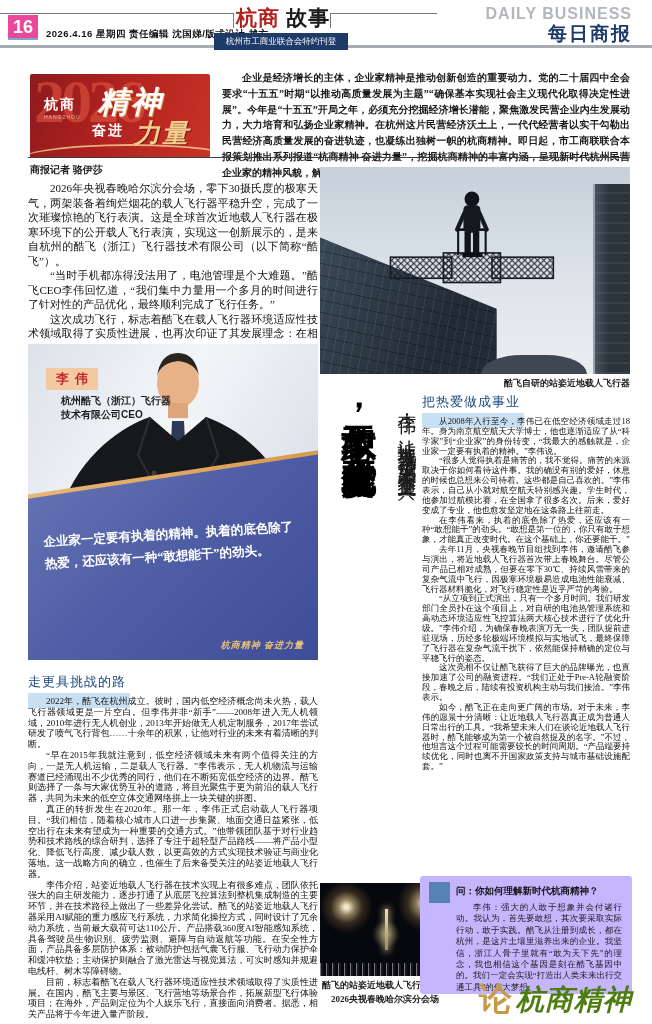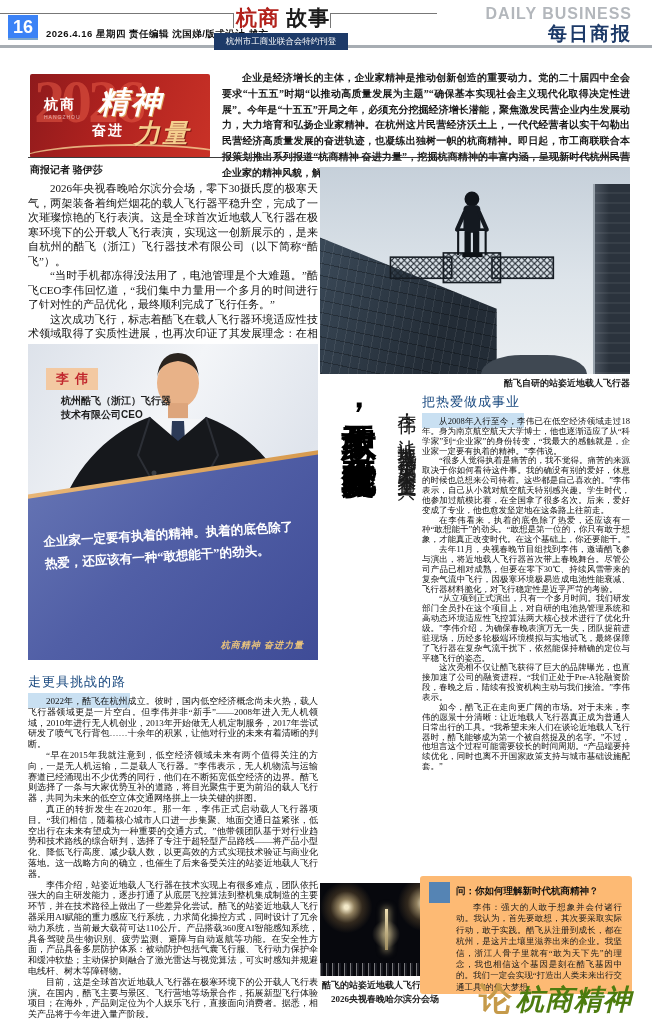--- a/index.html
+++ b/index.html
@@ -16,21 +16,21 @@
   .masthead { position:absolute; left:236px; top:4px; width:96px; text-align:left;
     font-family:"Liberation Serif", serif; font-weight:bold; font-size:21px; letter-spacing:1px; white-space:nowrap; }
   .masthead .red { color:#b2221c; }
   .masthead .black { color:#1a1a1a; }
   .sub-box { position:absolute; left:214px; top:33px; width:134px; height:17px; background:#1d3a68;
     color:#fff; font-family:"Liberation Sans", sans-serif; font-size:8.5px; line-height:17px; text-align:center; z-index:3; }
   .daily-en { position:absolute; left:420px; top:5px; width:212px; text-align:right;
     font-family:"Liberation Sans", sans-serif; font-weight:bold; font-size:16px; color:#b3b7bc; letter-spacing:1px; }
   .daily-cn { position:absolute; left:420px; top:21px; width:212px; text-align:right;
     font-family:"Liberation Serif", serif; font-weight:bold; font-size:19px; color:#1d3a68; letter-spacing:2px; }
-  .pageno { position:absolute; left:8px; top:15px; width:30px; height:25px; background:#3b82f6;
+  .pageno { position:absolute; left:8px; top:15px; width:30px; height:25px; background:#ec4899;
     color:#fff; font-family:"Liberation Sans", sans-serif; font-weight:bold; font-size:18px; line-height:25px; text-align:center;
     border-bottom:2px solid #7fa8cc; }
   .dateline { position:absolute; left:46px; top:28px; font-family:"Liberation Sans", sans-serif;
     font-weight:bold; font-size:9.5px; color:#111; letter-spacing:.5px; }
   .hrule-main { position:absolute; left:0; top:45px; width:652px; height:3px; background:#a7adb3; }
   
   .banner { position:absolute; left:30px; top:74px; width:180px; height:84px; overflow:hidden;
     background:linear-gradient(110deg,#8e1a1c 0%, #b0221f 45%, #c93227 100%); border-radius:2px; }
   .banner .year { position:absolute; left:4px; top:-8px; font-family:"Liberation Serif", serif;
     font-size:62px; font-weight:bold; color:rgba(230,90,70,.55); letter-spacing:-4px; }
@@ -111,21 +111,21 @@
       radial-gradient(circle at 80% 22%, rgba(255,244,210,.95) 0 2px, rgba(255,224,160,.55) 9px, rgba(180,140,80,.25) 18px, transparent 28px),
       radial-gradient(circle at 50% 55%, rgba(230,210,160,.5) 0 2px, transparent 14px),
       #07080d; }
   .tower { position:absolute; left:50%; top:28%; width:3px; height:44%; margin-left:-1px;
     background:linear-gradient(180deg,#efe0b4,#9c8a5d); box-shadow:0 0 6px 2px rgba(240,220,160,.5); }
   .crowd { position:absolute; left:0; bottom:0; width:100%; height:13px;
     background:repeating-linear-gradient(90deg, rgba(255,255,255,.45) 0 1px, rgba(120,120,140,.15) 1px 3px, transparent 3px 6px); }
   .photo-bottom-caption { position:absolute; left:302px; top:979px; width:166px; text-align:center;
     font-size:9px; font-weight:bold; color:#222; line-height:1.5; }
   
-  .qa { position:absolute; left:420px; top:876px; width:212px; height:118px; background:#fdba74;
+  .qa { position:absolute; left:420px; top:876px; width:212px; height:118px; background:#c4b5fd;
     border-radius:3px; padding:9px 10px 8px 36px; }
   .qa-q { position:relative; font-family:"Liberation Sans", sans-serif; font-weight:bold; font-size:9.5px; color:#111; }
   .qa-icon { position:absolute; left:-27px; top:-3px; width:21px; height:21px; background:#5584b4; }
   .qa-a { margin-top:4px; font-size:8.5px; line-height:1.34; text-align:justify; text-indent:2em; color:#1a1a1a;
     font-family:"Liberation Serif", serif; }
   
   .flogo { position:absolute; left:470px; top:977px; width:162px; text-align:right; white-space:nowrap; }
   .flogo .lun { font-family:"Liberation Serif", serif; font-weight:bold; font-size:33px; color:#c59a4a; vertical-align:middle; }
   .flogo .rest { font-family:"Liberation Serif", serif; font-weight:bold; font-style:italic;
     font-size:28px; color:#4d7c0f; letter-spacing:1px; vertical-align:middle; }
@@ -226,21 +226,21 @@
     <span class="kicker">李伟：让近地载人飞行器成为人类未来交通工具</span>
     <span class="main">敢于想象，才能真正改变时代</span>
   </div>
 
   <div class="sec-head sec1-head">走更具挑战的路</div>
   <div class="col col1">
     <p>2022年，酷飞在杭州成立。彼时，国内低空经济概念尚未火热，载人飞行器领域更是一片空白。但李伟并非“新手”——2008年进入无人机领域，2010年进行无人机创业，2013年开始做无人机定制服务，2017年尝试研发了喷气飞行背包……十余年的积累，让他对行业的未来有着清晰的判断。</p>
     <p>“早在2015年我就注意到，低空经济领域未来有两个值得关注的方向，一是无人机运输，二是载人飞行器。”李伟表示，无人机物流与运输赛道已经涌现出不少优秀的同行，他们在不断拓宽低空经济的边界。酷飞则选择了一条与大家优势互补的道路，将目光聚焦于更为前沿的载人飞行器，共同为未来的低空立体交通网络拼上一块关键的拼图。</p>
     <p>真正的转折发生在2020年。那一年，李伟正式启动载人飞行器项目。“我们相信，随着核心城市人口进一步集聚、地面交通日益紧张，低空出行在未来有望成为一种重要的交通方式。”他带领团队基于对行业趋势和技术路线的综合研判，选择了专注于超轻型产品路线——将产品小型化、降低飞行高度、减少载人数，以更高效的方式实现技术验证与商业化落地。这一战略方向的确立，也催生了后来备受关注的站姿近地载人飞行器。</p>
     <p>李伟介绍，站姿近地载人飞行器在技术实现上有很多难点，团队依托强大的自主研发能力，逐步打通了从底层飞控算法到整机集成制造的主要环节，并在技术路径上做出了一些差异化尝试。酷飞的站姿近地载人飞行器采用AI赋能的重力感应飞行系统，力求简化操控方式，同时设计了冗余动力系统，当前最大载荷可达110公斤。产品搭载360度AI智能感知系统，具备驾驶员生物识别、疲劳监测、避障与自动返航等功能。在安全性方面，产品具备多层防护体系：被动防护包括气囊飞行服、飞行动力保护伞和缓冲软垫；主动保护则融合了激光雷达与视觉算法，可实时感知并规避电线杆、树木等障碍物。</p>
-    <p>目前，这是全球首次近地载人飞行器在极寒环境下的公开载人飞行表演。在国内，酷飞主要与景区、飞行营地等场景合作，拓展新型飞行体验项目；在海外，产品则定位为个人娱乐飞行，直接面向消费者。据悉，相关产品将于今年进入量产阶段。</p>
+    <p>目前，标志着酷飞在载人飞行器环境适应性技术领域取得了实质性进展。在国内，酷飞主要与景区、飞行营地等场景合作，拓展新型飞行体验项目；在海外，产品则定位为个人娱乐飞行，直接面向消费者。据悉，相关产品将于今年进入量产阶段。</p>
   </div>
 
   <div class="sec-head sec2-head">把热爱做成事业</div>
   <div class="col col2">
     <p>从2008年入行至今，李伟已在低空经济领域走过18年。身为南京航空航天大学博士，他也逐渐适应了从“科学家”到“企业家”的身份转变，“我最大的感触就是，企业家一定要有执着的精神。”李伟说。</p>
     <p>“很多人觉得执着是痛苦的，我不觉得。痛苦的来源取决于你如何看待这件事。我的确没有别的爱好，休息的时候也总想来公司待着。这些都是自己喜欢的。”李伟表示，自己从小就对航空航天特别感兴趣。学生时代，他参加过航模比赛，在全国拿了很多名次。后来，爱好变成了专业，他也愈发坚定地在这条路上往前走。</p>
     <p>在李伟看来，执着的底色除了热爱，还应该有一种“敢想能干”的劲头。“敢想是第一位的，你只有敢于想象，才能真正改变时代。在这个基础上，你还要能干。”</p>
     <p>去年11月，央视春晚节目组找到李伟，邀请酷飞参与演出，将近地载人飞行器首次带上春晚舞台。尽管公司产品已相对成熟，但要在零下30℃、持续风雪带来的复杂气流中飞行，因极寒环境极易造成电池性能衰减、飞行器材料脆化，对飞行稳定性是近乎严苛的考验。</p>
     <p>“从立项到正式演出，只有一个多月时间。我们研发部门全员扑在这个项目上，对自研的电池热管理系统和高动态环境适应性飞控算法两大核心技术进行了优化升级。”李伟介绍，为确保春晚表演万无一失，团队提前进驻现场，历经多轮极端环境模拟与实地试飞，最终保障了飞行器在复杂气流干扰下，依然能保持精确的定位与平稳飞行的姿态。</p>
     <p>这次亮相不仅让酷飞获得了巨大的品牌曝光，也直接加速了公司的融资进程。“我们正处于Pre-A轮融资阶段，春晚之后，陆续有投资机构主动与我们接洽。”李伟表示。</p>

